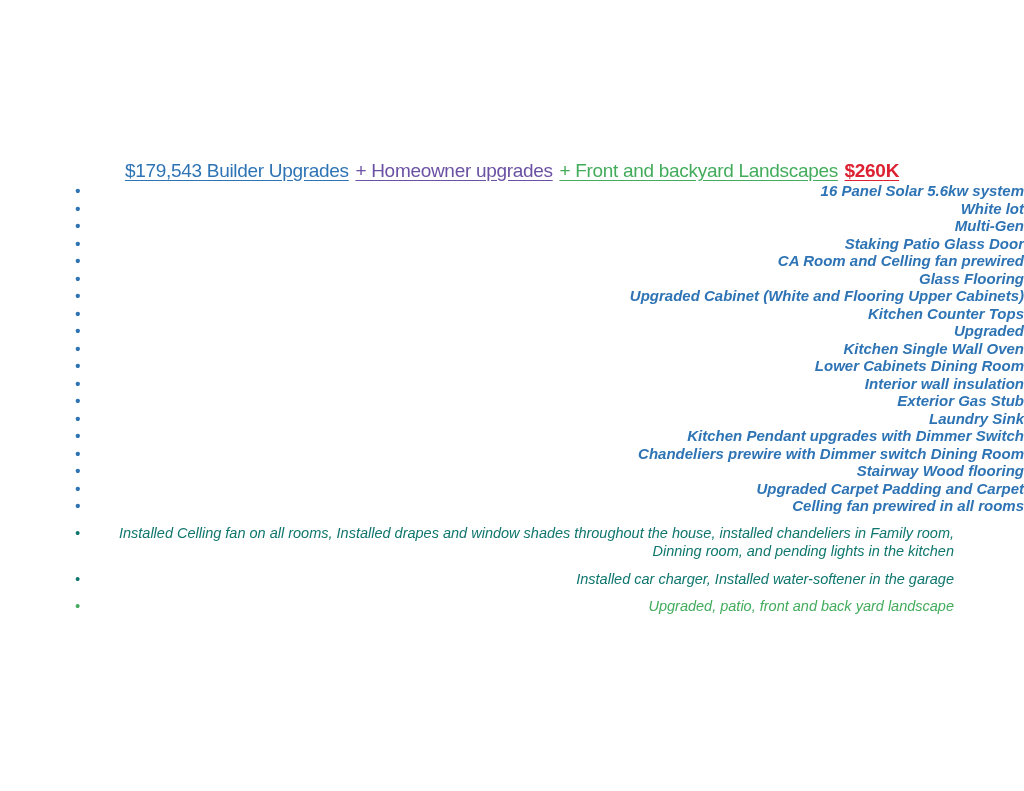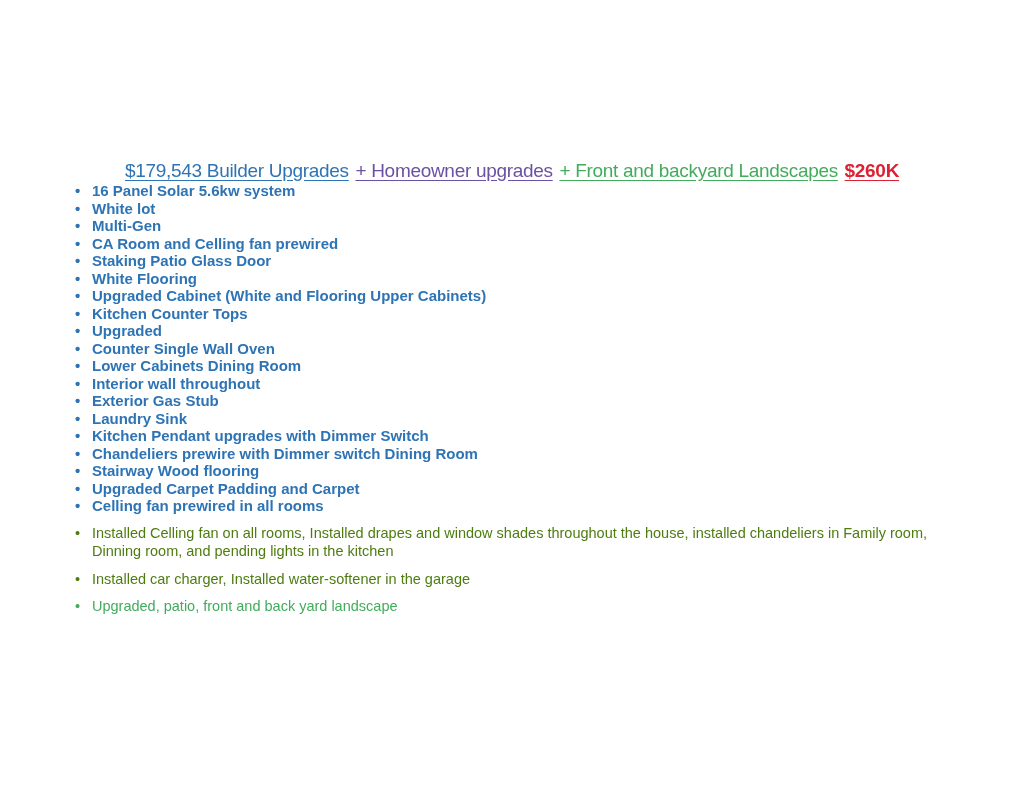--- a/index.html
+++ b/index.html
@@ -34,34 +34,36 @@
   .t-green  { color: #43AC5C; }
   .t-red    { color: #DD2133; font-weight: 700; }
 
   ul.list {
     list-style: none;
     margin: 0;
     padding: 0 0 0 92px;
   }
   ul.list li {
     position: relative;
+    font-style: italic;
+    text-align: right;
   }
   ul.list li::before {
     content: "\2022";
     position: absolute;
     left: -17px;
     top: 0;
   }
   .blue-list { margin-top: 9px; color: #2E74B5; }
   .blue-list li {
     font-size: 15px;
     line-height: 17.5px;
     font-weight: 600;
   }
-  .purple-list { margin-top: 8px; color: #4d7c0f; }
+  .purple-list { margin-top: 8px; color: #0f766e; }
   .green-list  { color: #43AC5C; }
   .para-list li {
     font-size: 14.5px;
     line-height: 18.5px;
     font-weight: 500;
     max-width: 862px;
     margin-top: 9px;
   }
 </style>
 </head>
@@ -70,29 +72,29 @@
 <div class="page">
 
   <h1 class="title">
     <span class="t-blue">$179,543 Builder Upgrades</span><span class="t-purple">+ Homeowner upgrades</span><span class="t-green">+ Front and backyard Landscapes</span><span class="t-red">$260K</span>
   </h1>
 
   <ul class="list blue-list">
     <li>16 Panel Solar 5.6kw system</li>
     <li>White lot</li>
     <li>Multi-Gen</li>
+    <li>Staking Patio Glass Door</li>
     <li>CA Room and Celling fan prewired</li>
-    <li>Staking Patio Glass Door</li>
-    <li>White Flooring</li>
+    <li>Glass Flooring</li>
     <li>Upgraded Cabinet (White and Flooring Upper Cabinets)</li>
     <li>Kitchen Counter Tops</li>
     <li>Upgraded</li>
-    <li>Counter Single Wall Oven</li>
+    <li>Kitchen Single Wall Oven</li>
     <li>Lower Cabinets Dining Room</li>
-    <li>Interior wall throughout</li>
+    <li>Interior wall insulation</li>
     <li>Exterior Gas Stub</li>
     <li>Laundry Sink</li>
     <li>Kitchen Pendant upgrades with Dimmer Switch</li>
     <li>Chandeliers prewire with Dimmer switch Dining Room</li>
     <li>Stairway Wood flooring</li>
     <li>Upgraded Carpet Padding and Carpet</li>
     <li>Celling fan prewired in all rooms</li>
   </ul>
 
   <ul class="list purple-list para-list">

